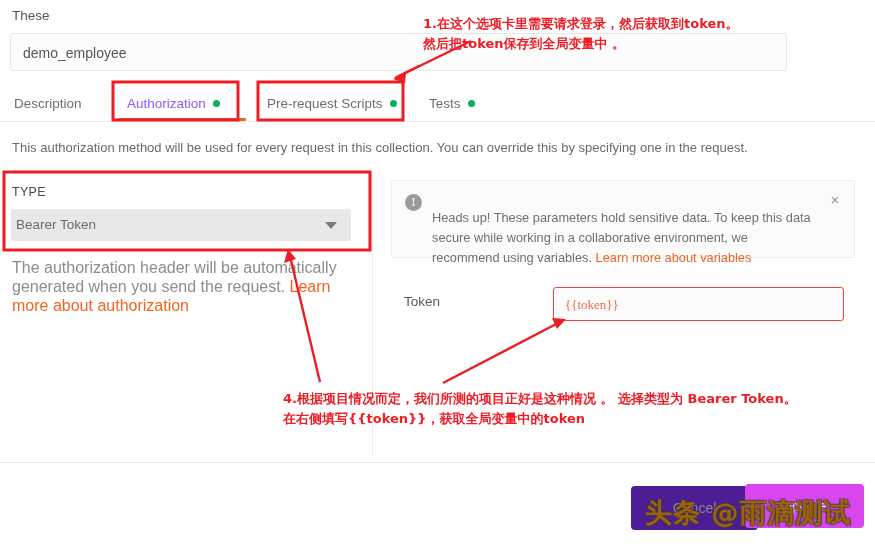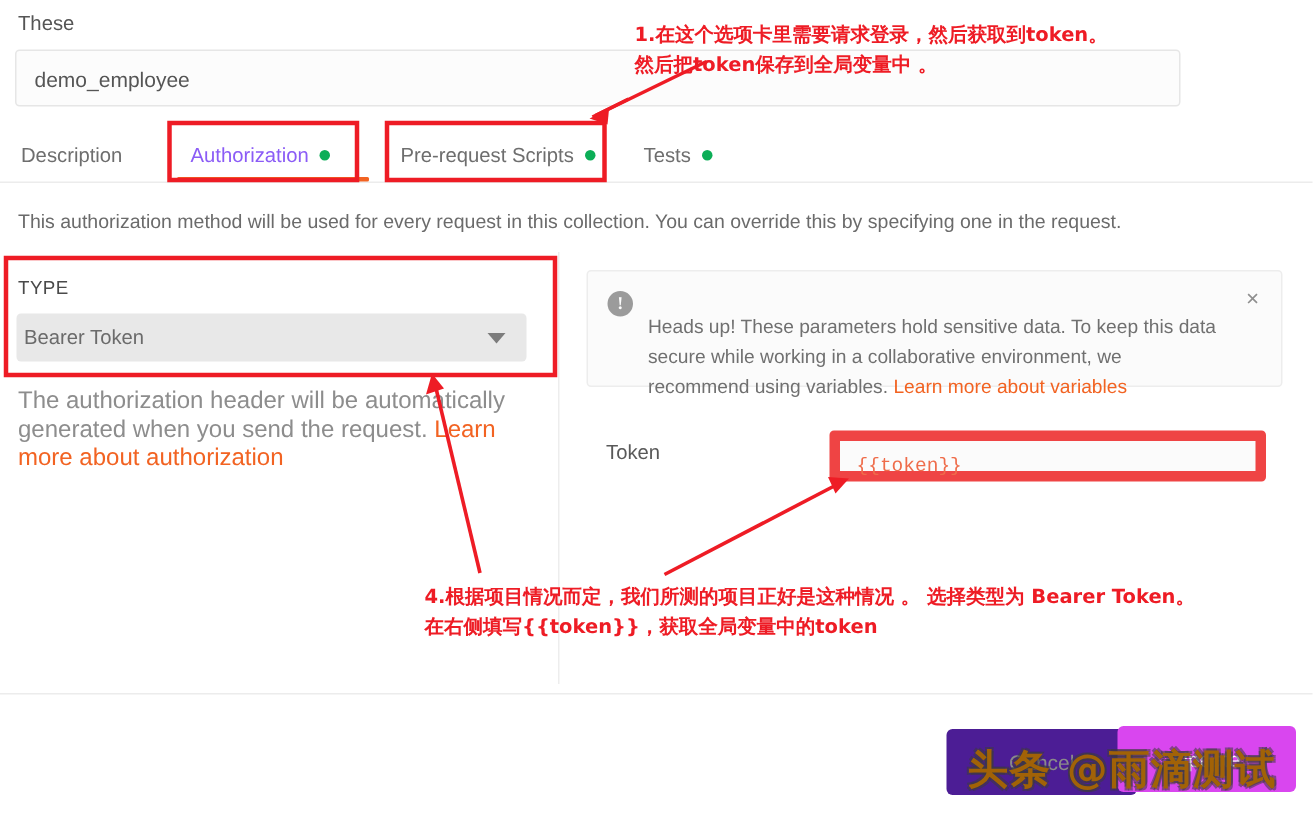--- a/index.html
+++ b/index.html
@@ -215,27 +215,27 @@
     color: #595959;
   }
   .token-input {
     position: absolute;
     left: 553px;
     top: 287px;
     width: 291px;
     height: 34px;
     box-sizing: border-box;
     background: #fbfbfb;
-    border: 7px solid #ef4444;
+    border: 1px solid #ef4444;
     border-radius: 3px;
     font-size: 13px;
     color: #ef6c4a;
     padding: 0 11px;
     line-height: 34px;
-    font-family: Liberation Mono, monospace;
+    font-family: Liberation Serif, serif;
   }
 
   
   .footer-line {
     position: absolute;
     left: 0;
     top: 462px;
     width: 875px;
     height: 1px;
     background: #ececec;

